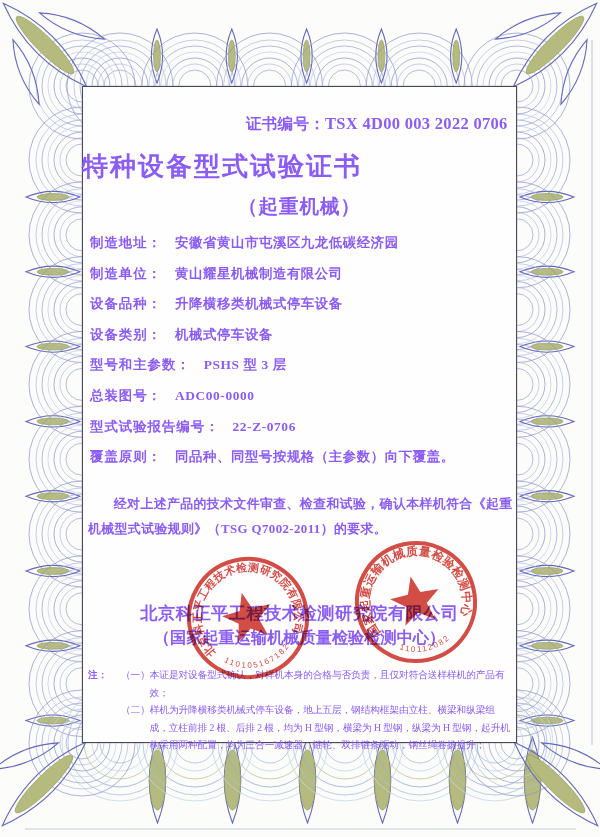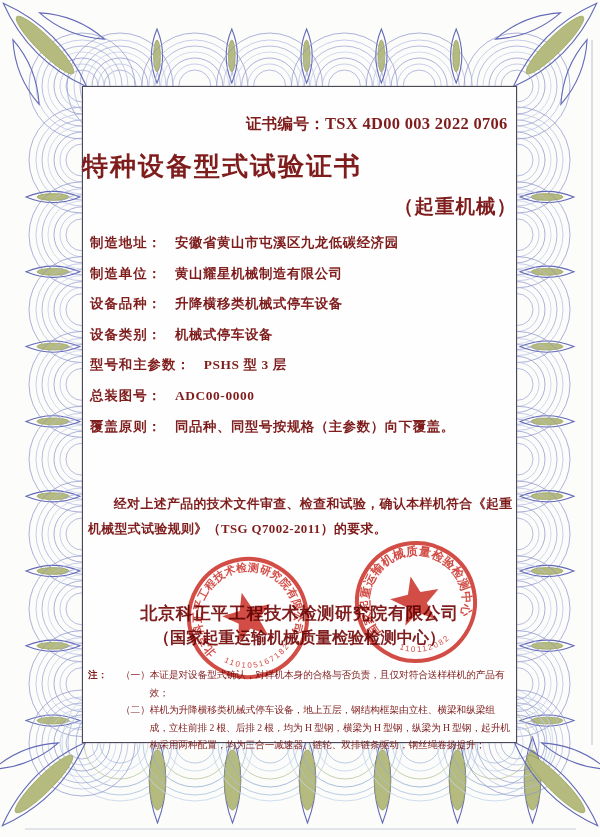--- a/index.html
+++ b/index.html
@@ -1,26 +1,26 @@
 <!DOCTYPE html>
 <html style="--seal-red: #cf3931;"><head>
 <meta charset="utf-8">
 <style>
   html,body{margin:0;padding:0;background:#ffffff;}
   .page{position:relative;width:600px;height:837px;background:#fcfcfa;overflow:hidden;
-        font-family:"Liberation Serif",serif;color:#7f1d1d;}
+        font-family:"Liberation Serif",serif;color:#8b5cf6;}
   #border-art{position:absolute;left:0;top:0;width:600px;height:837px;z-index:0;}
   .frame{position:absolute;left:82px;top:86px;width:435px;height:657px;background:#fefefe;
          border:1.6px solid #4b4956;box-shadow:0 0 0 1px rgba(130,130,160,.22);z-index:1;box-sizing:border-box;}
   .tx{position:absolute;z-index:2;white-space:nowrap;}
   .cert-no{left:246px;top:114px;font-size:15.5px;font-weight:600;letter-spacing:.3px;}
   .cert-no .num{font-family:"Liberation Serif",serif;font-size:16.5px;font-weight:600;}
   .title{left:82px;top:149px;width:435px;text-align:left;font-family:"Liberation Sans",sans-serif;
          font-size:26px;font-weight:800;letter-spacing:2px;margin:0;}
-  .subtitle{left:82px;top:193px;width:435px;text-align:right;font-family:"Liberation Sans",sans-serif;
+  .subtitle{left:82px;top:193px;width:435px;text-align:center;font-family:"Liberation Sans",sans-serif;
             font-size:19.5px;font-weight:800;letter-spacing:1px;margin:0;}
   .fields{left:90px;top:236px;}
   .frow{margin-bottom:16.6px;line-height:14px;font-size:13.4px;}
   .frow .lbl{font-weight:700;letter-spacing:1px;}
   .frow .val{font-weight:600;margin-left:13px;letter-spacing:.6px;}
   .conclusion{left:88px;top:492px;width:428px;font-size:12.9px;line-height:25.3px;
               text-indent:2em;font-weight:600;white-space:normal;letter-spacing:.4px;margin:0;}
   .date{left:338px;top:562px;font-size:13.4px;font-weight:600;letter-spacing:.5px;}
   .org1{left:82px;top:601px;width:435px;text-align:center;font-size:17.2px;font-weight:800;letter-spacing:.5px;}
   .org2{left:82px;top:627px;width:435px;text-align:center;font-size:16.2px;font-weight:800;}
@@ -408,20 +408,21 @@
   <h1 class="tx title">特种设备型式试验证书</h1>
   <h2 class="tx subtitle">（起重机械）</h2>
 
   <div class="tx fields">
     <div class="frow"><span class="lbl">制造地址：</span><span class="val">安徽省黄山市屯溪区九龙低碳经济园</span></div>
     <div class="frow"><span class="lbl">制造单位：</span><span class="val">黄山耀星机械制造有限公司</span></div>
     <div class="frow"><span class="lbl">设备品种：</span><span class="val">升降横移类机械式停车设备</span></div>
     <div class="frow"><span class="lbl">设备类别：</span><span class="val">机械式停车设备</span></div>
     <div class="frow"><span class="lbl">型号和主参数：</span><span class="val">PSHS 型 3 层</span></div>
     <div class="frow"><span class="lbl">总装图号：</span><span class="val">ADC00-0000</span></div>
+    <div class="frow"><span class="lbl">型式试验报告编号：</span><span class="val">22-Z-0706</span></div>
     <div class="frow"><span class="lbl">覆盖原则：</span><span class="val">同品种、同型号按规格（主参数）向下覆盖。</span></div>
   </div>
 
   <p class="tx conclusion">经对上述产品的技术文件审查、检查和试验，确认本样机符合《起重机械型式试验规则》（TSG Q7002-2011）的要求。</p>
 
 
   <div class="tx org1">北京科正平工程技术检测研究院有限公司</div>
   <div class="tx org2">（国家起重运输机械质量检验检测中心）</div>
 
   <div class="tx notes">

